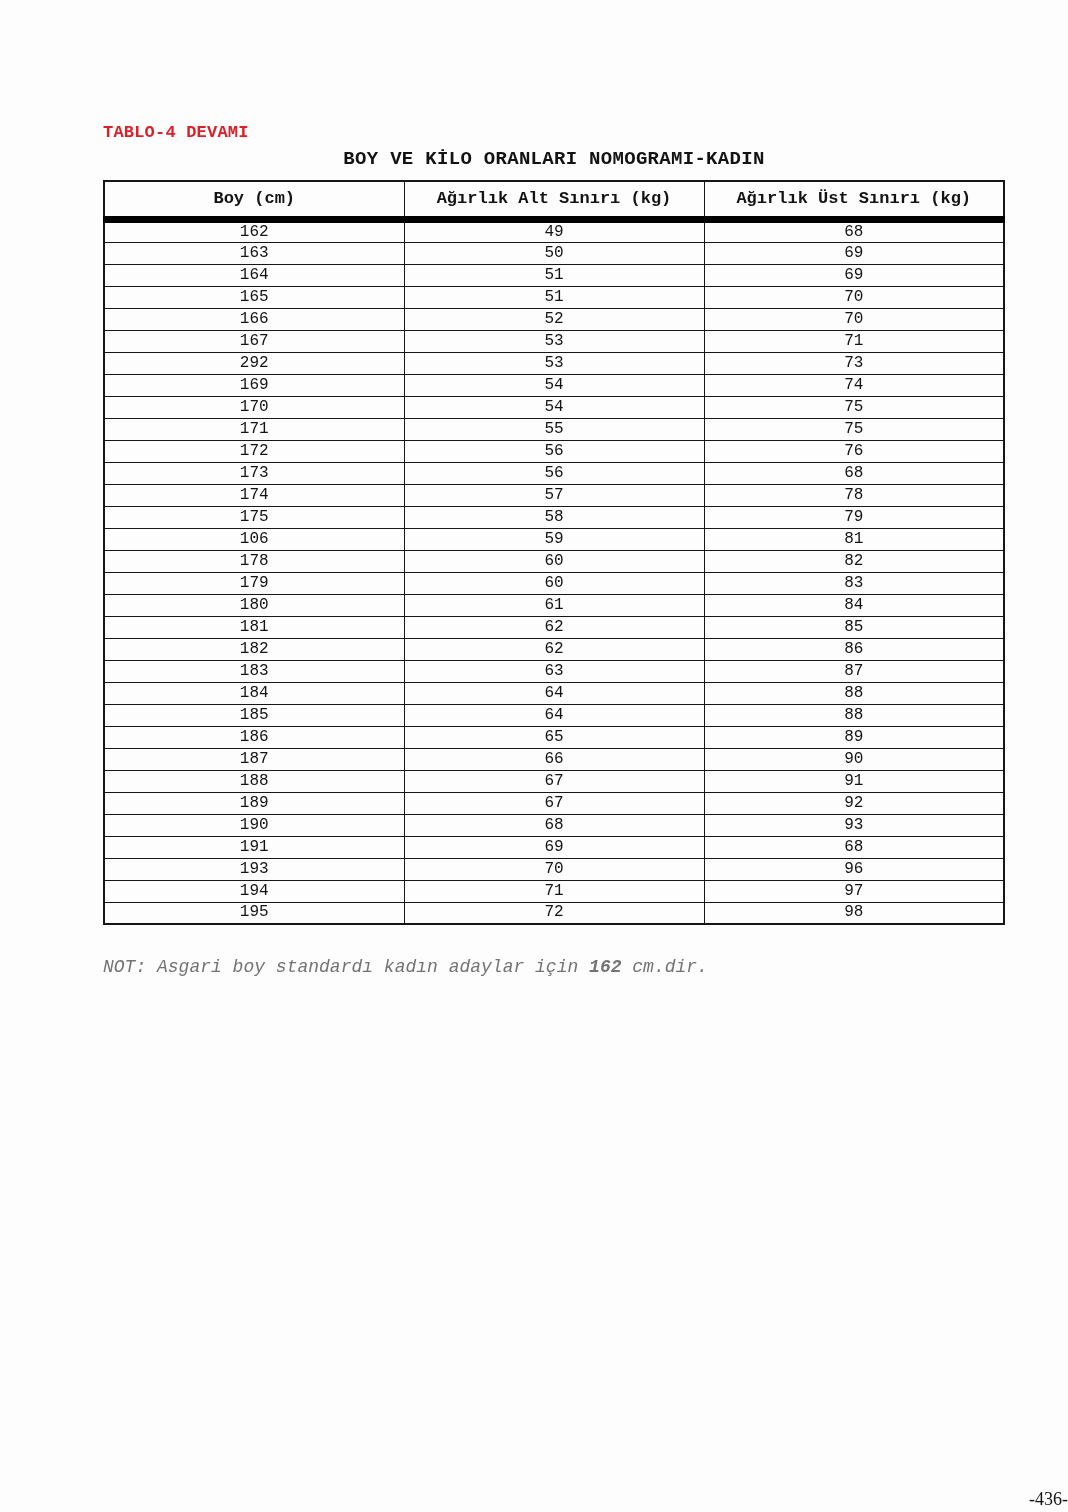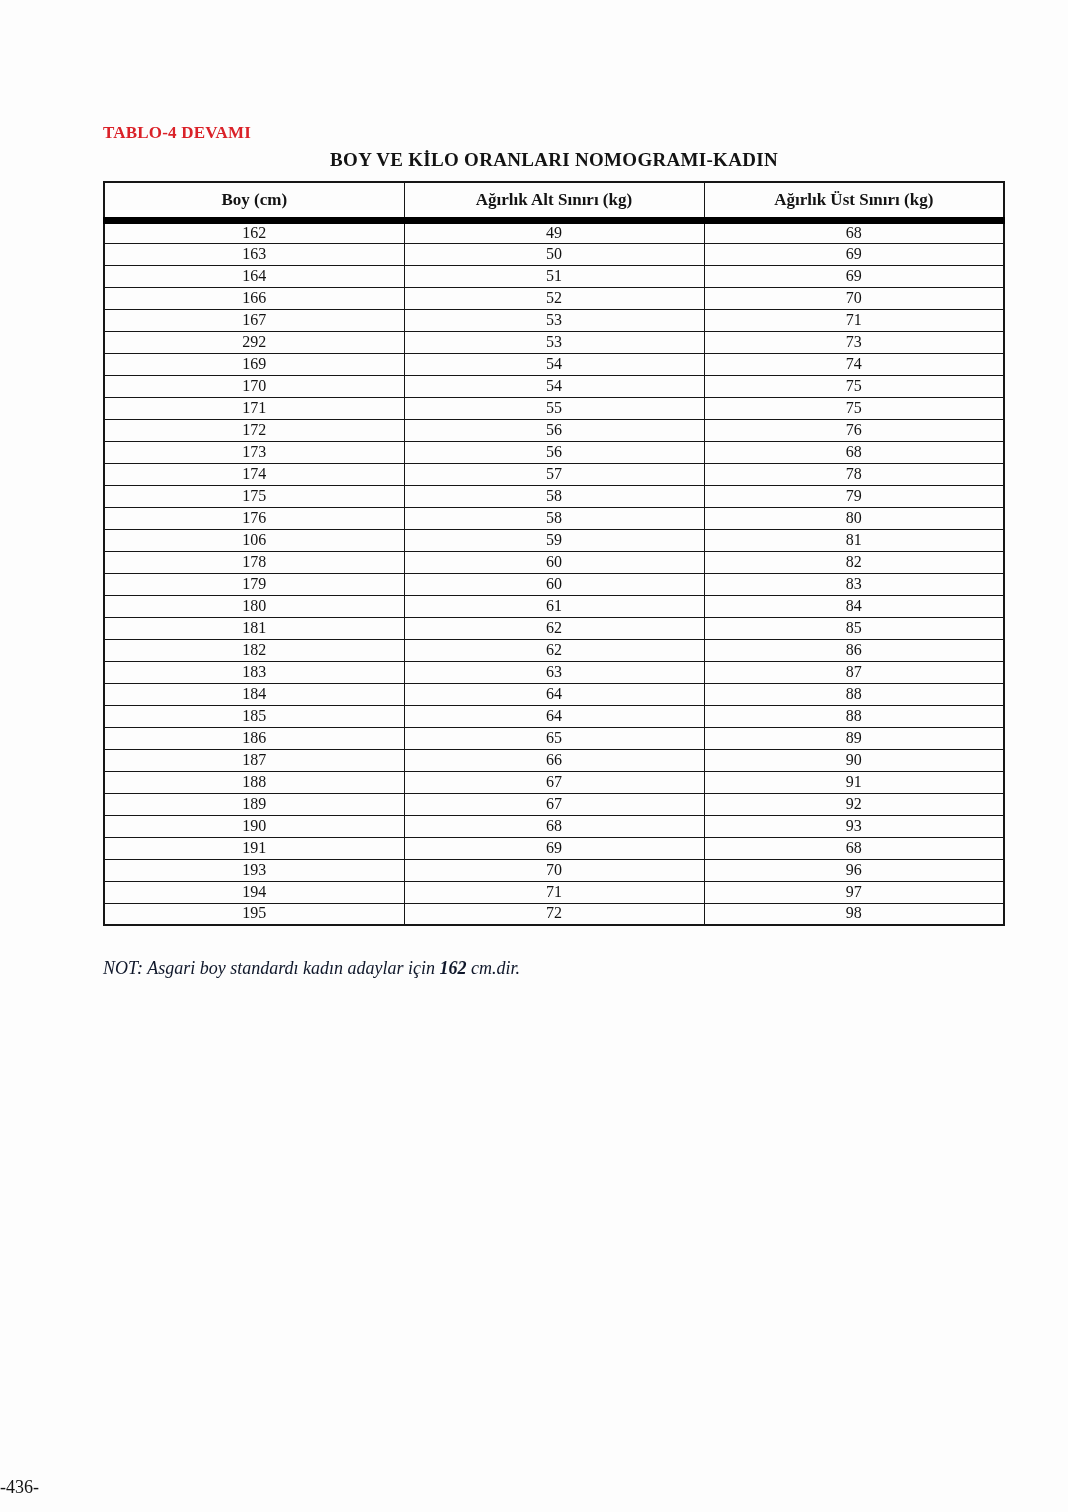--- a/index.html
+++ b/index.html
@@ -14,20 +14,21 @@
     height: 1512px;
     background: #fdfdfd;
     margin: 0 auto;
     overflow: hidden;
   }
   .content {
     position: absolute;
     left: 103px;
     top: 0;
     width: 902px;
+    font-family: Liberation Mono, monospace;
   }
   .table-label {
     margin-top: 123px;
     font-size: 17px;
     font-weight: bold;
     color: #da2128;
     letter-spacing: 0.2px;
   }
   .doc-title {
     margin-top: 6px;
@@ -61,29 +62,29 @@
   table.nomogram td {
     height: 22px;
     font-size: 16px;
     line-height: 1;
     padding: 1px 0 2px 0;
   }
   .note {
     margin-top: 32px;
     font-style: italic;
     font-size: 18px;
-    color: #0f172a;
+    color: #737373;
   }
   .note .note-bold { font-weight: bold; }
   .page-footer {
     position: absolute;
     left: 0;
     width: 100%;
-    bottom: 14px;
-    text-align: left;
+    bottom: 2px;
+    text-align: right;
     font-size: 18px;
     color: #131313;
   }
 </style>
 </head>
 <body>
 
 <div class="page">
   <div class="content">
 
@@ -109,20 +110,25 @@
             <td>163</td>
             <td>50</td>
             <td>69</td>
           </tr>
           <tr>
             <td>164</td>
             <td>51</td>
             <td>69</td>
           </tr>
           <tr>
+            <td>165</td>
+            <td>51</td>
+            <td>70</td>
+          </tr>
+          <tr>
             <td>166</td>
             <td>52</td>
             <td>70</td>
           </tr>
           <tr>
             <td>167</td>
             <td>53</td>
             <td>71</td>
           </tr>
           <tr>
@@ -159,25 +165,20 @@
             <td>174</td>
             <td>57</td>
             <td>78</td>
           </tr>
           <tr>
             <td>175</td>
             <td>58</td>
             <td>79</td>
           </tr>
           <tr>
-            <td>176</td>
-            <td>58</td>
-            <td>80</td>
-          </tr>
-          <tr>
             <td>106</td>
             <td>59</td>
             <td>81</td>
           </tr>
           <tr>
             <td>178</td>
             <td>60</td>
             <td>82</td>
           </tr>
           <tr>

